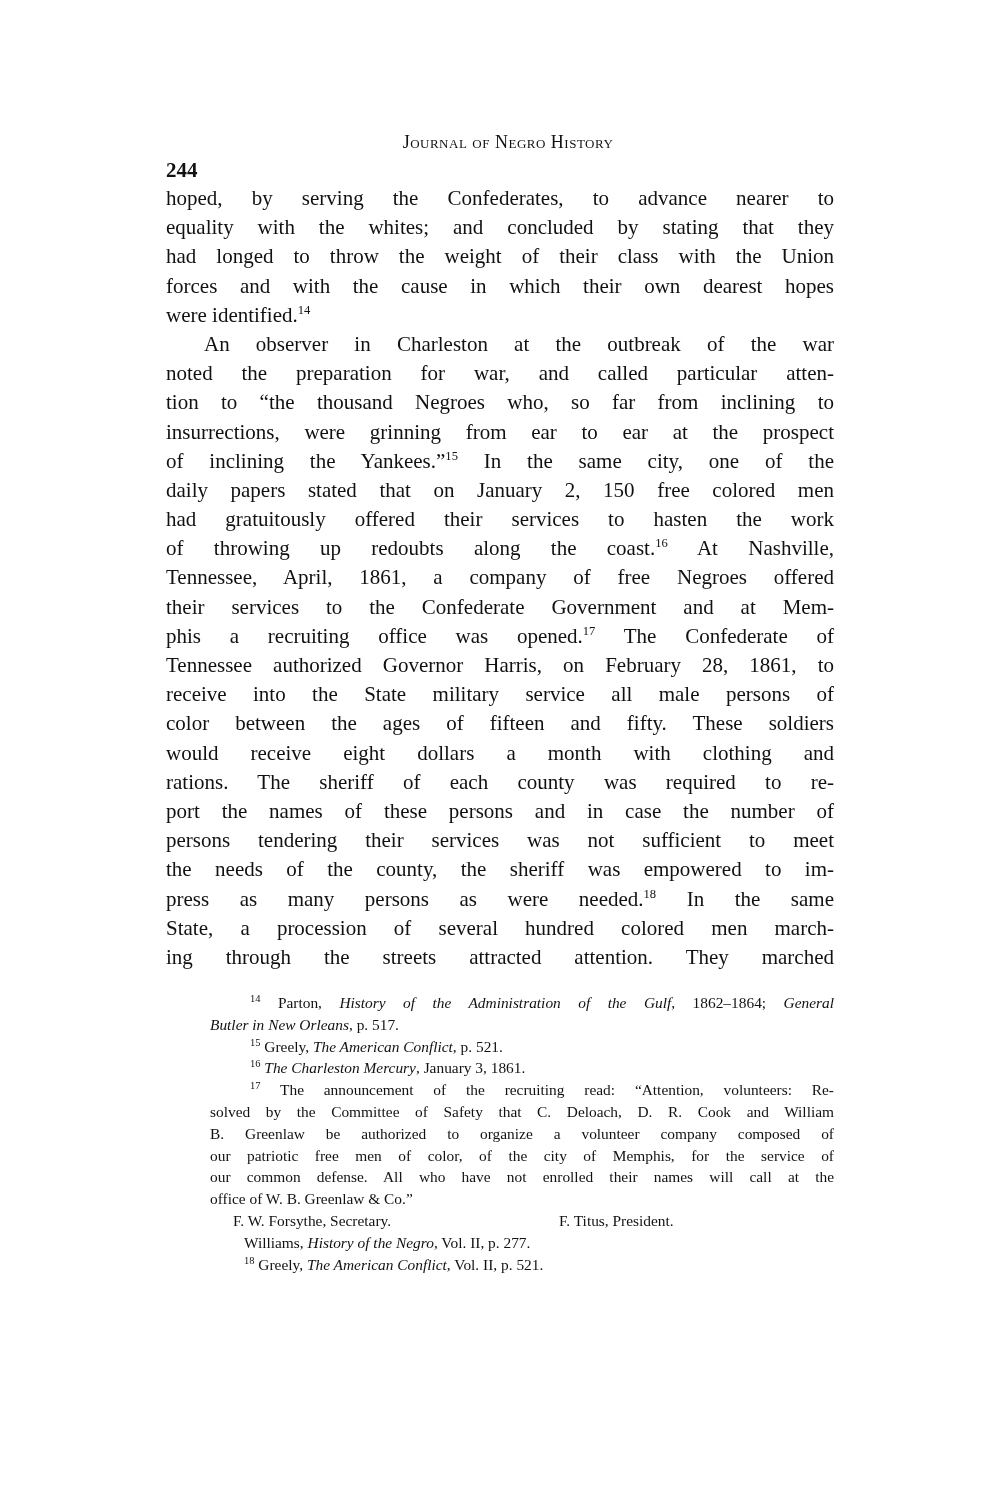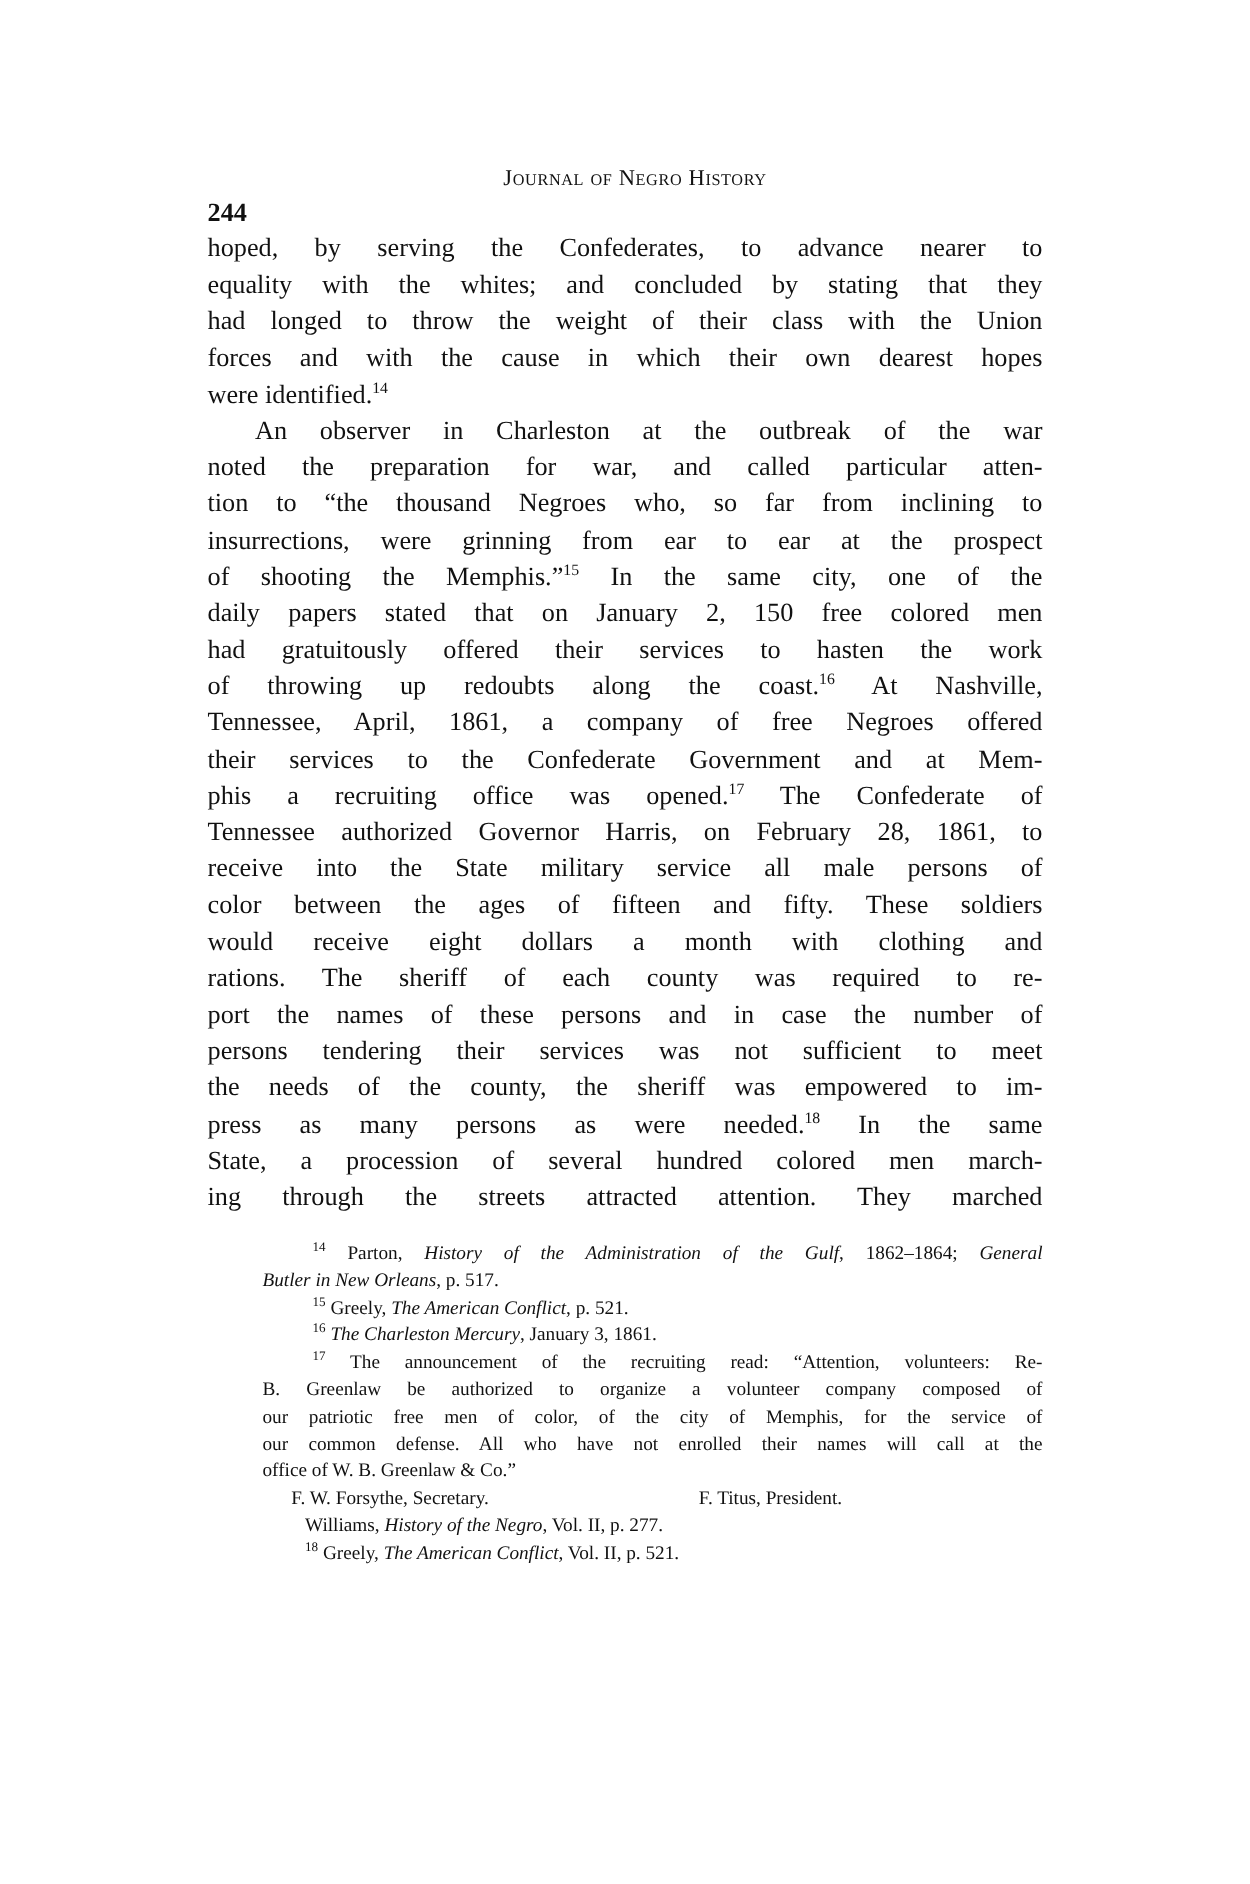--- a/index.html
+++ b/index.html
@@ -110,21 +110,21 @@
   <div class="body-text">
     <span class="line">hoped, by serving the Confederates, to advance nearer to</span>
     <span class="line">equality with the whites; and concluded by stating that they</span>
     <span class="line">had longed to throw the weight of their class with the Union</span>
     <span class="line">forces and with the cause in which their own dearest hopes</span>
     <span class="line last"><span>were identified.</span><sup>14</sup></span>
     <span class="line indent">An observer in Charleston at the outbreak of the war</span>
     <span class="line">noted the preparation for war, and called particular atten-</span>
     <span class="line">tion to “the thousand Negroes who, so far from inclining to</span>
     <span class="line">insurrections, were grinning from ear to ear at the prospect</span>
-    <span class="line"><span>of shooting the Memphis.”</span><sup>15</sup><span> In the same city, one of the</span></span>
+    <span class="line"><span>of inclining the Yankees.”</span><sup>15</sup><span> In the same city, one of the</span></span>
     <span class="line">daily papers stated that on January 2, 150 free colored men</span>
     <span class="line">had gratuitously offered their services to hasten the work</span>
     <span class="line"><span>of throwing up redoubts along the coast.</span><sup>16</sup><span> At Nashville,</span></span>
     <span class="line">Tennessee, April, 1861, a company of free Negroes offered</span>
     <span class="line">their services to the Confederate Government and at Mem-</span>
     <span class="line"><span>phis a recruiting office was opened.</span><sup>17</sup><span> The Confederate of</span></span>
     <span class="line">Tennessee authorized Governor Harris, on February 28, 1861, to</span>
     <span class="line">receive into the State military service all male persons of</span>
     <span class="line">color between the ages of fifteen and fifty. These soldiers</span>
     <span class="line">would receive eight dollars a month with clothing and</span>
@@ -140,20 +140,21 @@
   <div class="footnotes">
 
     <span class="fn-line indent"><span class="fn-sup">14</span> <span>Parton, </span><i>History of the Administration of the Gulf</i><span>, 1862–1864; </span><i>General</i></span>
     <span class="fn-line last"><i>Butler in New Orleans</i><span>, p. 517.</span></span>
 
     <span class="fn-line last indent"><span class="fn-sup">15</span> <span>Greely, </span><i>The American Conflict</i><span>, p. 521.</span></span>
 
     <span class="fn-line last indent"><span class="fn-sup">16</span> <i>The Charleston Mercury</i><span>, January 3, 1861.</span></span>
 
     <span class="fn-line indent"><span class="fn-sup">17</span> <span>The announcement of the recruiting read: “Attention, volunteers: Re-</span></span>
+    <span class="fn-line">solved by the Committee of Safety that C. Deloach, D. R. Cook and William</span>
     <span class="fn-line">B. Greenlaw be authorized to organize a volunteer company composed of</span>
     <span class="fn-line">our patriotic free men of color, of the city of Memphis, for the service of</span>
     <span class="fn-line">our common defense. All who have not enrolled their names will call at the</span>
     <span class="fn-line last">office of W. B. Greenlaw &amp; Co.”</span>
     <div class="fn-sig">
       <span class="sig-left">F. W. Forsythe, Secretary.</span>
       <span class="sig-right">F. Titus, President.</span>
     </div>
     <span class="fn-line last indent-small"><span>Williams, </span><i>History of the Negro</i><span>, Vol. II, p. 277.</span></span>
 

